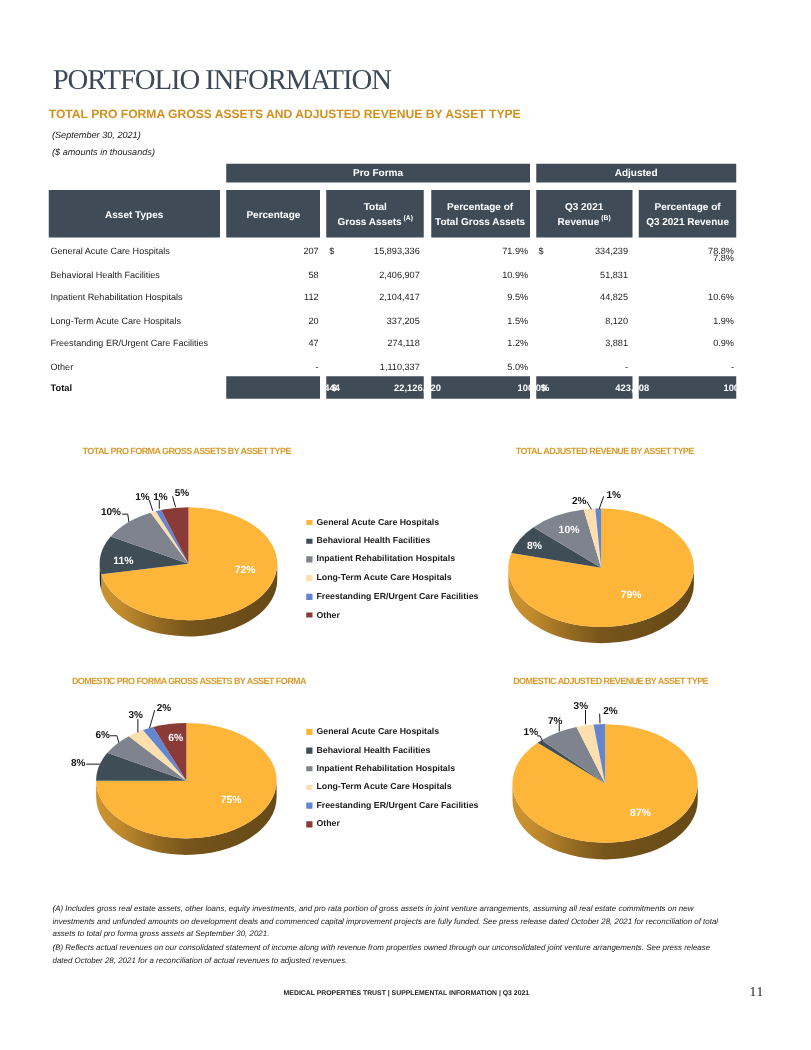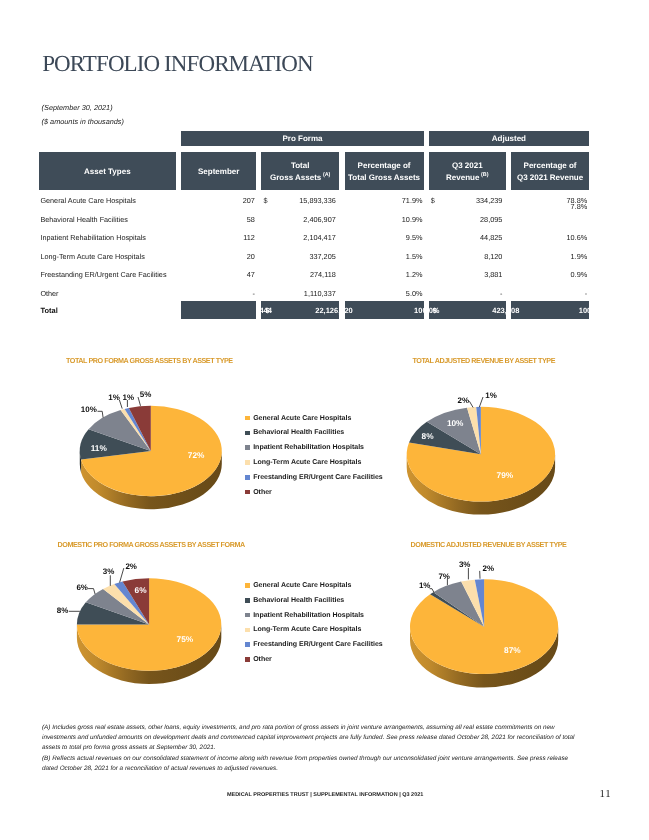--- a/index.html
+++ b/index.html
@@ -39,35 +39,36 @@
   .fn{position:absolute;left:42px;font-size:6.35px;font-style:italic;color:#222;
       width:534px;line-height:10.35px;text-align:left;}
   .footer{position:absolute;font-size:5.5px;font-weight:bold;color:#222;}
   .pageno{position:absolute;font-family:"Liberation Serif",serif;font-size:10.8px;color:#222;letter-spacing:0.6px;}
 </style>
 </head>
 <body>
 
 <div class="page">
   <div class="ptitle">PORTFOLIO INFORMATION</div>
+  <div class="sect-title">TOTAL PRO FORMA GROSS ASSETS AND ADJUSTED REVENUE BY ASSET TYPE</div>
   <div class="sub sub1">(September 30, 2021)</div>
   <div class="sub sub2">($ amounts in thousands)</div>
 
   <div id="table-root">
       <div class="grp" style="left:181.3px;top:131px;width:242.3px;">
         <span>Pro Forma</span>
       </div>
       <div class="grp" style="left:428.8px;top:131px;width:160.2px;">
         <span>Adjusted</span>
       </div>
       <div class="hdr" style="left:39px;top:152px;width:136.7px;">
         <span>Asset Types</span>
       </div>
       <div class="hdr" style="left:181.3px;top:152px;width:74.80000000000001px;">
-        <span>September</span>
+        <span>Percentage</span>
       </div>
       <div class="hdr" style="left:261.4px;top:152px;width:77.60000000000002px;">
         <div>
           <div>Total</div>
           <div><span>Gross Assets</span><sup>(A)</sup></div>
         </div>
       </div>
       <div class="hdr" style="left:344.5px;top:152px;width:79.10000000000002px;">
         <div>
           <div>Percentage of</div>
@@ -93,21 +94,21 @@
       <div class="num" style="left:344.5px;top:196.4px;width:78.00000000000003px;">71.9%</div>
       <div class="dol" style="left:430.8px;top:196.4px;">$</div>
       <div class="num" style="left:428.8px;top:196.4px;width:73.6px;">334,239</div>
       <div class="num" style="left:511.1px;top:196.4px;width:76.09999999999998px;">78.8%</div>
       <div class="rowlbl" style="left:40.4px;top:214.9px;">Behavioral Health Facilities</div>
       <div class="num" style="left:181.3px;top:214.9px;width:73.60000000000001px;">58</div>
       <div class="dol" style="left:263.4px;top:214.9px;"></div>
       <div class="num" style="left:261.4px;top:214.9px;width:74.40000000000002px;">2,406,907</div>
       <div class="num" style="left:344.5px;top:214.9px;width:78.00000000000003px;">10.9%</div>
       <div class="dol" style="left:430.8px;top:214.9px;"></div>
-      <div class="num" style="left:428.8px;top:214.9px;width:73.6px;">28,095</div>
+      <div class="num" style="left:428.8px;top:214.9px;width:73.6px;">51,831</div>
       <div class="num" style="left:511.1px;top:202px;width:76.09999999999998px;">7.8%</div>
       <div class="rowlbl" style="left:40.4px;top:233.4px;">Inpatient Rehabilitation Hospitals</div>
       <div class="num" style="left:181.3px;top:233.4px;width:73.60000000000001px;">112</div>
       <div class="dol" style="left:263.4px;top:233.4px;"></div>
       <div class="num" style="left:261.4px;top:233.4px;width:74.40000000000002px;">2,104,417</div>
       <div class="num" style="left:344.5px;top:233.4px;width:78.00000000000003px;">9.5%</div>
       <div class="dol" style="left:430.8px;top:233.4px;"></div>
       <div class="num" style="left:428.8px;top:233.4px;width:73.6px;">44,825</div>
       <div class="num" style="left:511.1px;top:233.4px;width:76.09999999999998px;">10.6%</div>
       <div class="rowlbl" style="left:40.4px;top:251.9px;">Long-Term Acute Care Hospitals</div>

